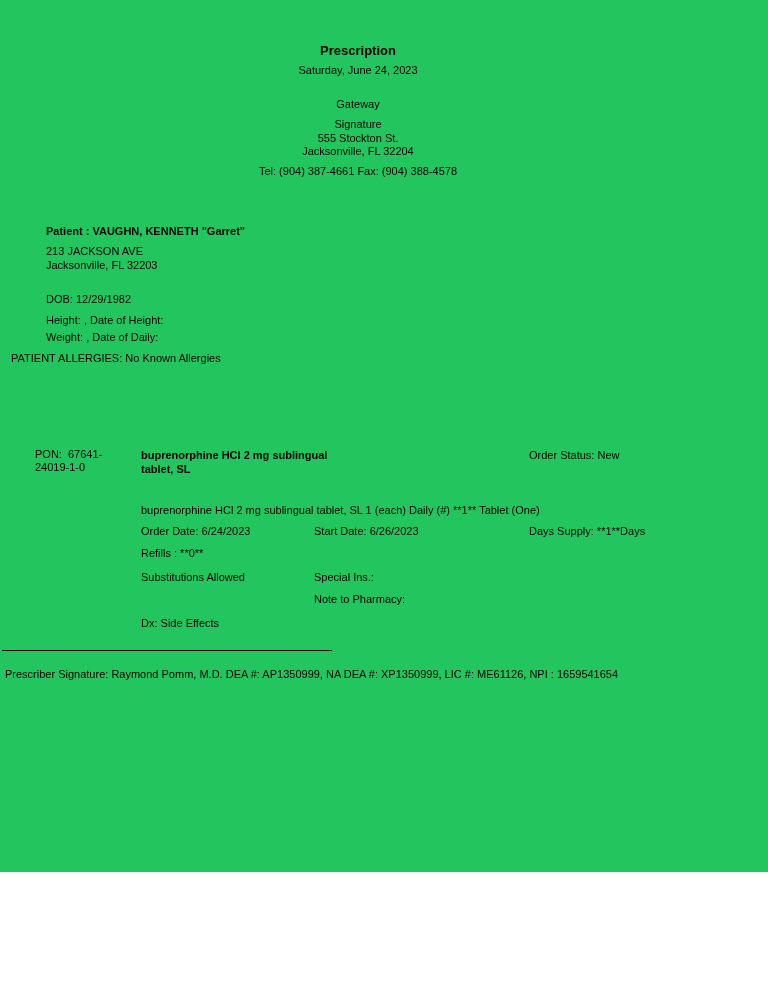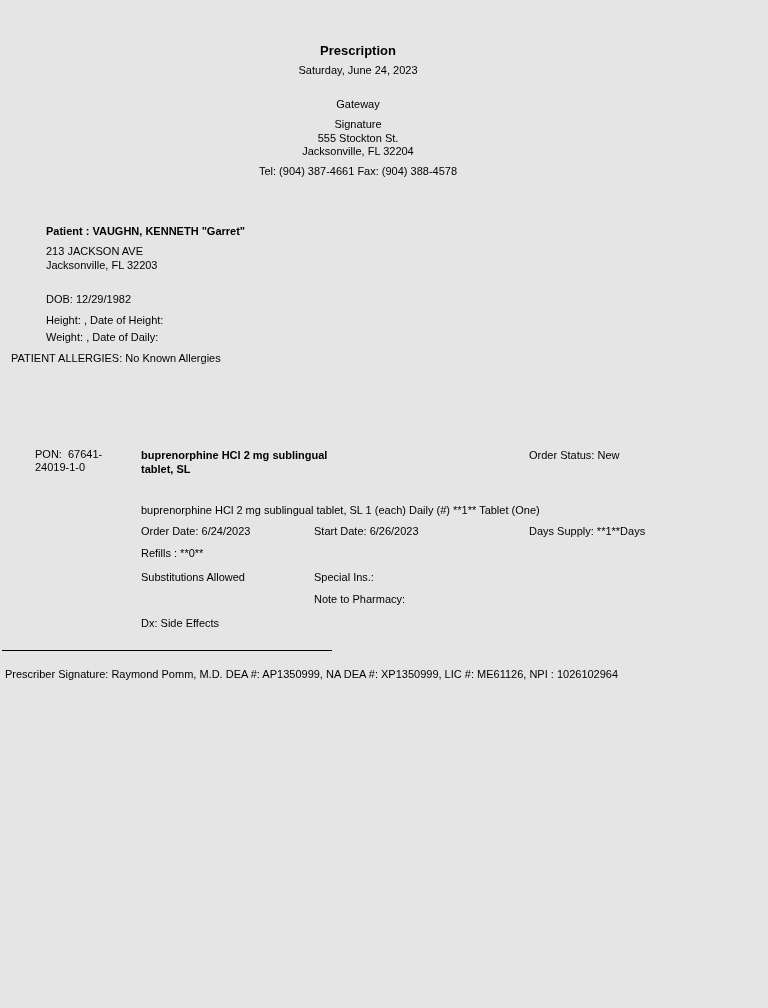--- a/index.html
+++ b/index.html
@@ -3,22 +3,22 @@
 <meta charset="utf-8">
 <style>
   html, body {
     margin: 0;
     padding: 0;
     background: #ffffff;
   }
   .page {
     position: relative;
     width: 768px;
-    height: 1008px;
-    background: #e5e5e5;
+    height: 872px;
+    background: #22c55e;
     color: #000000;
     font-family: "Liberation Sans", "DejaVu Sans", sans-serif;
     font-size: 11px;
     line-height: 14px;
     overflow: hidden;
   }
   .abs { position: absolute; }
   .nowrap { white-space: nowrap; }
   .center {
     left: 0;
@@ -89,15 +89,15 @@
 
   <div class="abs nowrap" style="left:141px; top:546px;">Refills : **0**</div>
 
   <div class="abs nowrap" style="left:141px; top:570px;">Substitutions Allowed</div>
   <div class="abs nowrap" style="left:314px; top:570px;">Special Ins.:</div>
   <div class="abs nowrap" style="left:314px; top:592px;">Note to Pharmacy:</div>
 
   <div class="abs nowrap" style="left:141px; top:616px;">Dx: Side Effects</div>
 
   <div class="abs sig-rule"></div>
-  <div class="abs nowrap" style="left:5px; top:667px;">Prescriber Signature: Raymond Pomm, M.D. DEA #: AP1350999, NA DEA #: XP1350999, LIC #: ME61126, NPI : 1026102964</div>
+  <div class="abs nowrap" style="left:5px; top:667px;">Prescriber Signature: Raymond Pomm, M.D. DEA #: AP1350999, NA DEA #: XP1350999, LIC #: ME61126, NPI : 1659541654</div>
 
 </div>
 
 </body></html>

